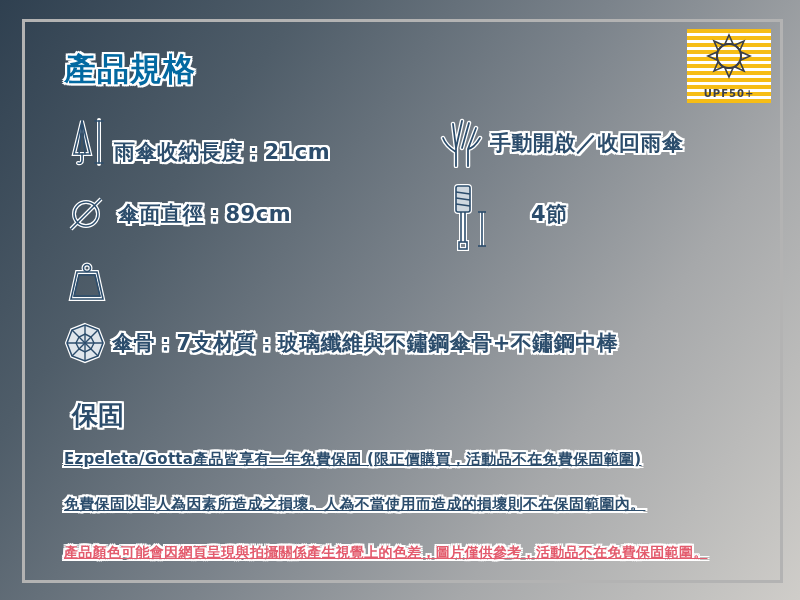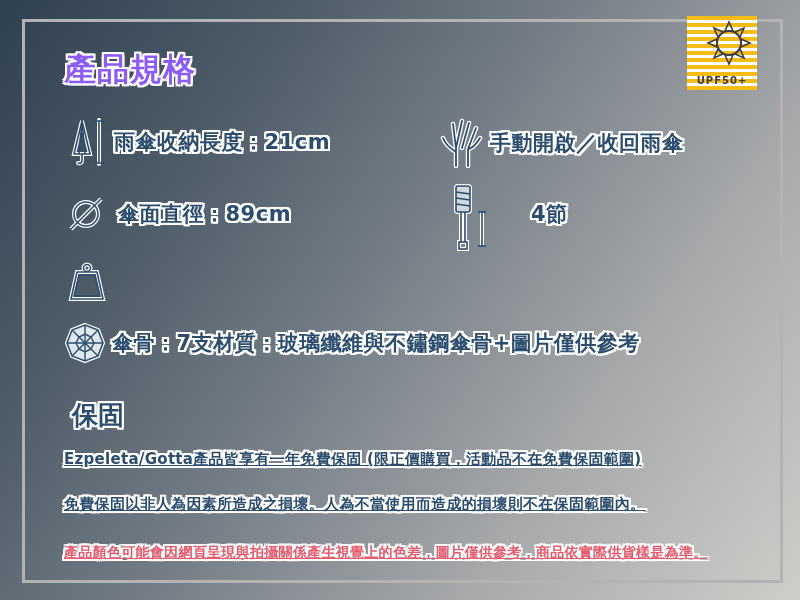--- a/index.html
+++ b/index.html
@@ -14,29 +14,29 @@
   }
   .navy { color: #2c4d6c; }
   .outlined {
     font-weight: bold;
     text-shadow:
       -2px -2px 0 #fff, 2px -2px 0 #fff, -2px 2px 0 #fff, 2px 2px 0 #fff,
       0 -2px 0 #fff, 0 2px 0 #fff, -2px 0 0 #fff, 2px 0 0 #fff,
       -1px -2px 0 #fff, 1px 2px 0 #fff, -2px 1px 0 #fff, 2px -1px 0 #fff;
   }
   .h-spec {
-    position: absolute; left: 64px; top: 48px; font-size: 32px; color: #8b5cf6;
+    position: absolute; left: 64px; top: 48px; font-size: 32px; color: #0369a1;
     font-weight: bold;
     text-shadow:
       -2px -2px 0 #fff, 2px -2px 0 #fff, -2px 2px 0 #fff, 2px 2px 0 #fff,
       0 -2px 0 #fff, 0 2px 0 #fff, -2px 0 0 #fff, 2px 0 0 #fff;
     letter-spacing: 1px;
   }
   .upf {
-    position: absolute; left: 687px; top: 16px; width: 70px; height: 74px;
+    position: absolute; left: 687px; top: 29px; width: 84px; height: 74px;
     background: repeating-linear-gradient(180deg, #f6bd16 0px, #f6bd16 4px, #ffffff 4px, #ffffff 7px);
   }
   .upf-label {
     position: absolute; left: 0; right: 0; bottom: 4px; text-align: center;
     font-family: "DejaVu Sans", sans-serif; font-size: 10px; font-weight: bold;
     color: #3a3f4a; letter-spacing: 1px;
   }
   .upf svg { position: absolute; left: 17px; top: 2px; }
   .spec {
     position: absolute; display: flex; align-items: center;
@@ -72,21 +72,21 @@
     <polygon points="4,25 13,21 13,29" fill="none" stroke="#3a3f4a" stroke-width="1.6"></polygon>
     <polygon points="46,25 37,21 37,29" fill="none" stroke="#3a3f4a" stroke-width="1.6"></polygon>
     <polygon points="10,10 19,14 14,19" fill="none" stroke="#3a3f4a" stroke-width="1.6"></polygon>
     <polygon points="40,10 36,19 31,14" fill="none" stroke="#3a3f4a" stroke-width="1.6"></polygon>
     <polygon points="10,40 14,31 19,36" fill="none" stroke="#3a3f4a" stroke-width="1.6"></polygon>
     <polygon points="40,40 31,36 36,31" fill="none" stroke="#3a3f4a" stroke-width="1.6"></polygon>
   </svg>
   <div class="upf-label">UPF50+</div>
 </div>
 
-<div class="spec" style="left:70px; top:118px;">
+<div class="spec" style="left:70px; top:118px;align-items:flex-end;">
   <svg class="icon" width="40" height="48" viewBox="0 0 40 48">
     <g stroke="#fff" stroke-width="4" fill="none" stroke-linecap="round">
       <path d="M12 3 L4 36 L20 36 Z"></path>
         <path d="M12 36 L12 42 Q12 46 8 45"></path>
       <line x1="29" y1="2" x2="29" y2="46"></line>
     </g>
     <g stroke="#2c4d6c" stroke-width="1.6" fill="none" stroke-linecap="round">
       <path d="M12 3 L4 36 L20 36 Z"></path>
         <line x1="12" y1="3" x2="9" y2="36"></line>
         <line x1="12" y1="3" x2="15" y2="36"></line>
@@ -175,21 +175,21 @@
     <g stroke="#2c4d6c" stroke-width="1.4">
       <line x1="21" y1="3" x2="21" y2="39"></line>
         <line x1="3" y1="21" x2="39" y2="21"></line>
       <line x1="8" y1="8" x2="34" y2="34"></line>
         <line x1="34" y1="8" x2="8" y2="34"></line>
       <polygon points="21,12 27,15 30,21 27,27 21,30 15,27 12,21 15,15" fill="none"></polygon>
     </g>
   </svg>
   <div style="margin-left:6px; display:flex; line-height:26px;">
     <span class="text navy outlined">傘骨：7支</span>
-    <span class="text navy outlined">材質：玻璃纖維與不鏽鋼傘骨+圖片僅供參考</span>
+    <span class="text navy outlined">材質：玻璃纖維與不鏽鋼傘骨+不鏽鋼中棒</span>
   </div>
 </div>
 
 <div class="section-h navy outlined">保固</div>
 <div class="para navy outlined" style="top:450px;">Ezpeleta/Gotta產品皆享有一年免費保固 (限正價購買，活動品不在免費保固範圍)</div>
 <div class="para navy outlined" style="top:495px;">免費保固以非人為因素所造成之損壞。人為不當使用而造成的損壞則不在保固範圍內。</div>
 
-<div class="para pink pink-outlined" style="top:544px; font-size:14px;">產品顏色可能會因網頁呈現與拍攝關係產生視覺上的色差，圖片僅供參考，商品依實際供貨樣是為準。</div>
+<div class="para pink pink-outlined" style="top:544px; font-size:14px;">產品顏色可能會因網頁呈現與拍攝關係產生視覺上的色差，圖片僅供參考，活動品不在免費保固範圍。</div>
 
 </body></html>

